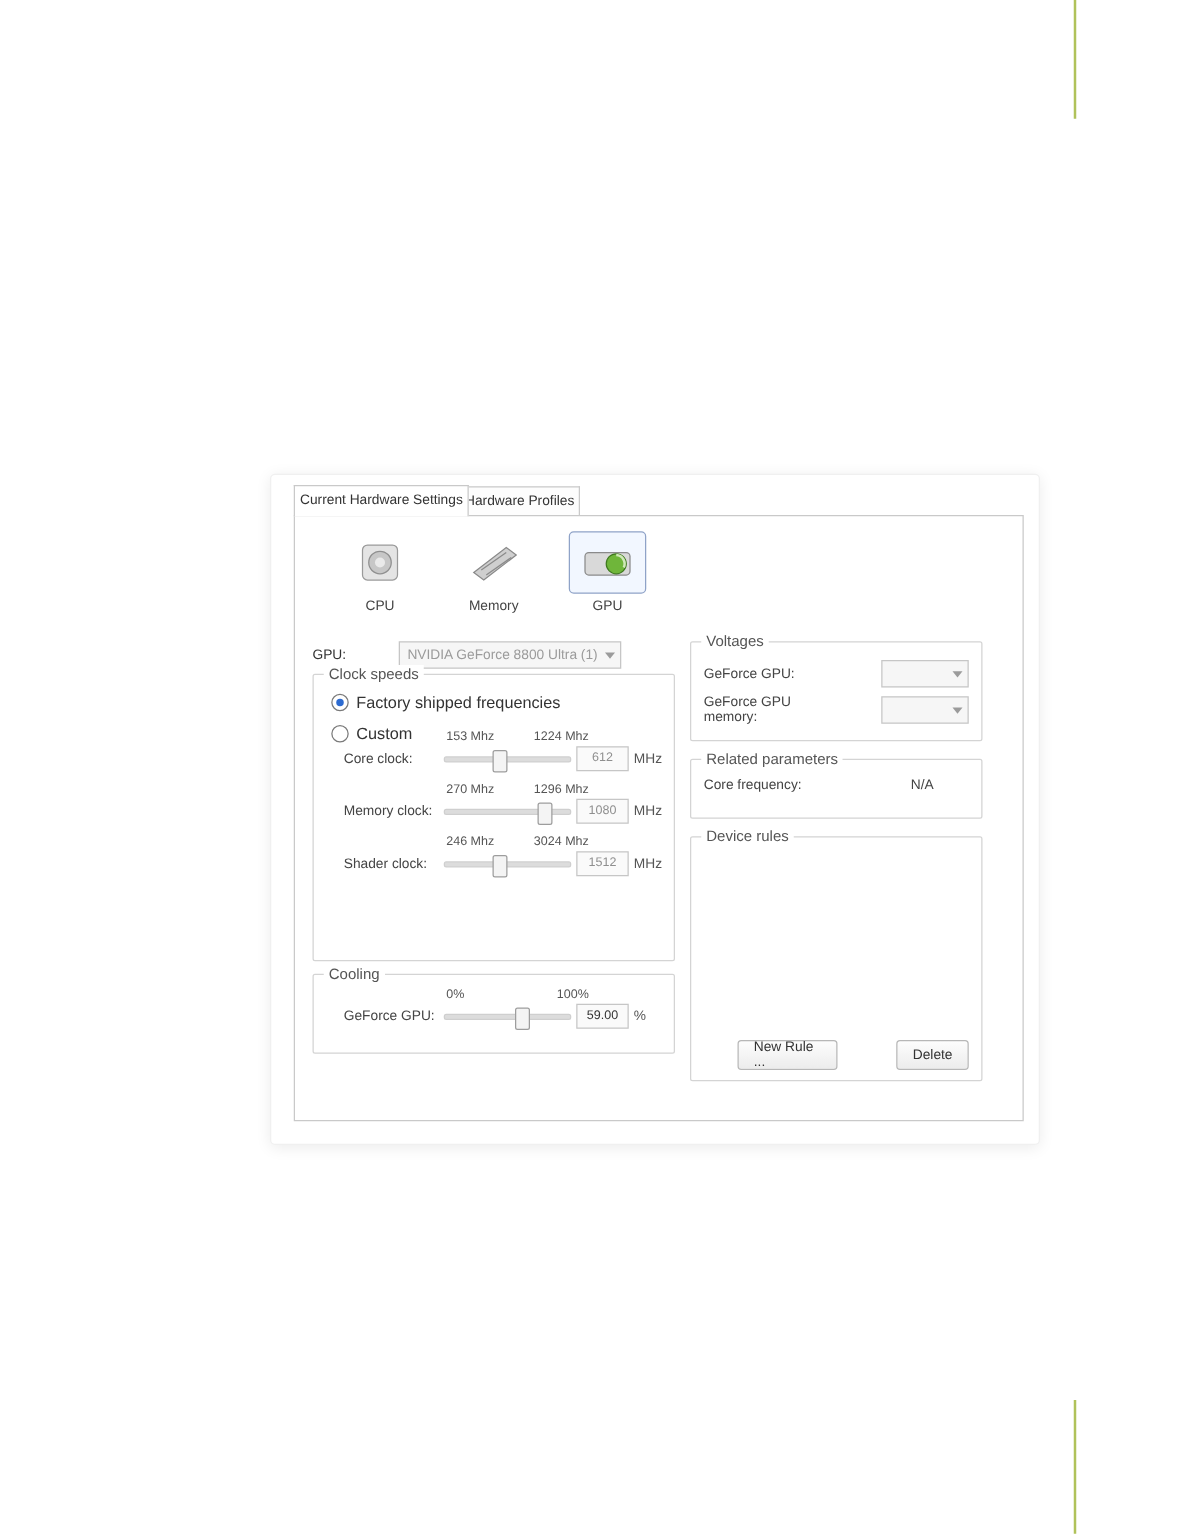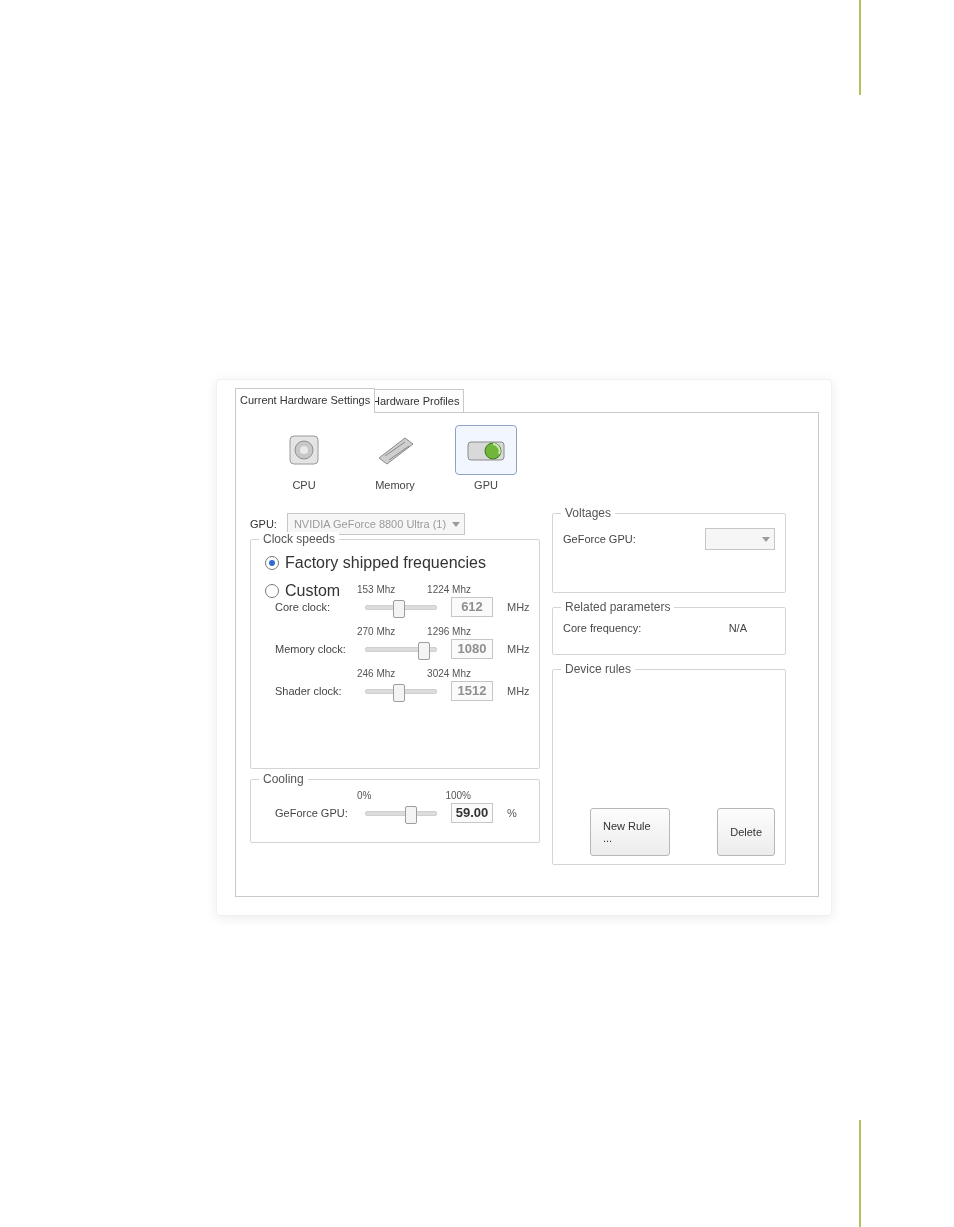--- a/index.html
+++ b/index.html
@@ -116,20 +116,21 @@
     display: inline-flex;
     align-items: center;
     height: 20px;
     border: 1px solid #c6c6c6;
     background: #f6f6f6;
     color: #9b9b9b;
     font-size: 11px;
     padding: 0 4px 0 6px;
     min-width: 150px;
     justify-content: space-between;
+    margin-left: 32px;
   }
   .combo.small { min-width: 58px; }
   .combo .tri {
     width: 0; height: 0;
     border-left: 4px solid transparent;
     border-right: 4px solid transparent;
     border-top: 5px solid #9b9b9b;
     margin-left: 6px;
   }
 
@@ -154,21 +155,21 @@
   .fs.cooling { left: 14px; top: 366px; width: 288px; height: 62px; }
   .fs.volt { left: 316px; top: 100px; width: 232px; height: 78px; }
   .fs.related { left: 316px; top: 194px; width: 232px; height: 46px; }
   .fs.rules { left: 316px; top: 256px; width: 232px; height: 194px; }
 
   
   .radio-row {
     display: flex;
     align-items: center;
     gap: 6px;
-    font-size: 16px;
+    font-size: 13px;
     color: #333;
     margin-left: 14px;
   }
   .radio {
     width: 12px; height: 12px; border: 1px solid #7a7a7a; border-radius: 50%;
     display: inline-flex; align-items: center; justify-content: center;
     background: #fff;
   }
   .radio.checked::after {
     content: "";
@@ -182,21 +183,21 @@
     display: flex;
     justify-content: space-between;
     font-size: 10px;
     color: #555;
     margin: 0 58px 0 82px;
   }
   .slider-line {
     position: relative;
     display: flex;
     align-items: center;
-    gap: 14px;
+    gap: 4px;
     margin-top: 2px;
   }
   .slider-line .lbl {
     width: 76px;
     font-size: 11px;
     color: #444;
     text-align: left;
   }
   .track {
     flex: 1;
@@ -214,24 +215,23 @@
     background: #f4f4f4;
     border: 1px solid #9d9d9d;
     border-radius: 2px;
   }
   .valbox {
     width: 40px;
     height: 18px;
     border: 1px solid #c6c6c6;
     background: #fafafa;
     color: #8f8f8f;
-    font-size: 13px;
+    font-size: 10px;
     text-align: center;
     line-height: 18px;
-    font-weight: bold;
   }
   .valbox.enabled { color: #333; }
   .unit {
     font-size: 11px;
     color: #555;
     width: 22px;
   }
 
   
   .kv-row {
@@ -302,21 +302,21 @@
     justify-content: center;
     font-size: 8px;
     color: #888;
   }
 
   .btn {
     display: inline-flex;
     align-items: center;
     justify-content: center;
     height: 22px;
-    padding: 12px 12px;
+    padding: 0 12px;
     font-size: 11px;
     color: #333;
     background: linear-gradient(#fdfdfd,#ececec);
     border: 1px solid #b7b7b7;
     border-radius: 3px;
     margin-left: 37px;
   }
   .rules-buttons {
     position: absolute;
     right: 10px;
@@ -461,20 +461,27 @@
 
     <div class="fs volt">
       <div class="legend">Voltages</div>
       <div class="kv-row" style="position:absolute; top:14px; left:0; right:0;">
         <span>GeForce GPU:</span>
         <div class="combo small">
           <span></span>
           <span class="tri"></span>
         </div>
       </div>
+      <div class="kv-row" style="position:absolute; top:42px; left:0; right:0;">
+        <span>GeForce GPU memory:</span>
+        <div class="combo small">
+          <span></span>
+          <span class="tri"></span>
+        </div>
+      </div>
     </div>
 
     <div class="fs related">
       <div class="legend">Related parameters</div>
       <div class="kv-row" style="position:absolute; top:14px; left:0; right:0;">
         <span>Core frequency:</span>
         <span style="margin-right:28px;">N/A</span>
       </div>
     </div>
 

